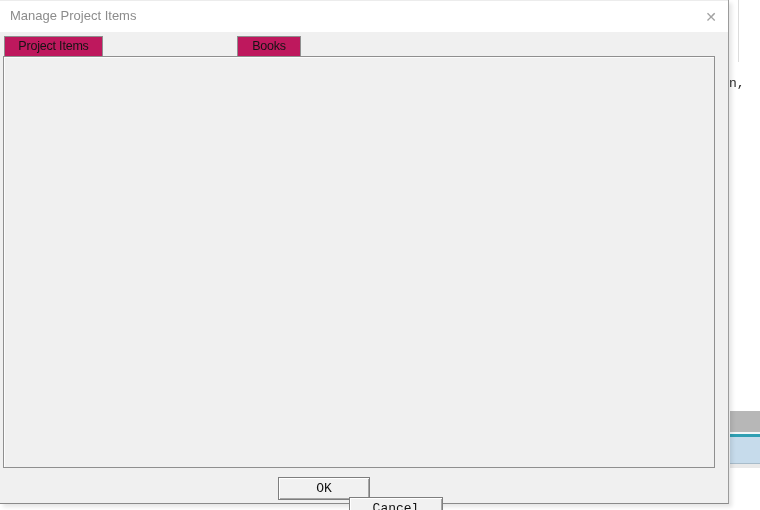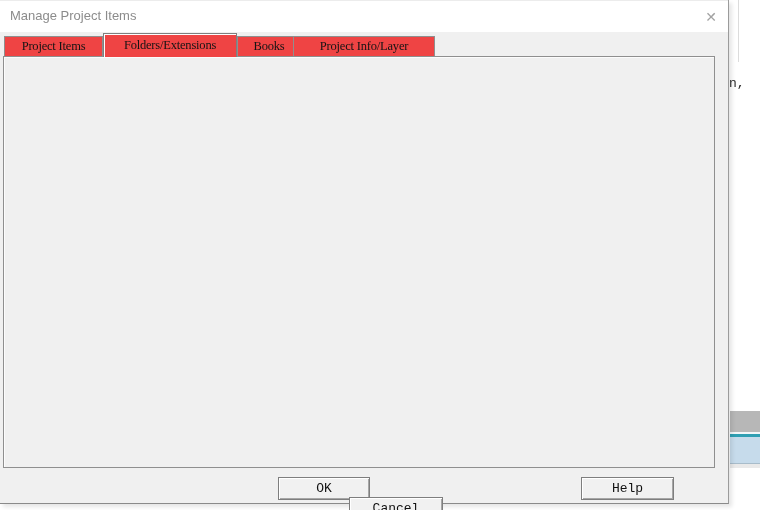--- a/index.html
+++ b/index.html
@@ -15,22 +15,22 @@
     background:#f0f0f0;border-right:1px solid #9b9b9b;border-bottom:1px solid #8a8a8a;
     box-shadow:3px 3px 4px rgba(0,0,0,.10);box-sizing:border-box;
   }
   .titlebar{position:absolute;left:0;top:0;width:728px;height:31px;background:#ffffff;border-top:1px solid #ececec;}
   .title-text{position:absolute;left:10px;top:7px;font-size:13px;color:#8c8c8c;}
   .close-btn{position:absolute;left:696px;top:4px;width:30px;height:24px;text-align:center;
     font-size:14px;line-height:24px;color:#a2a2a2;cursor:default;}
   
   .tab{
     position:absolute;box-sizing:border-box;text-align:center;
-    font-family:Liberation Serif, serif;
-    font-size:12.5px;color:#141414;background:#ef4444;
+    font-family:Liberation Sans, sans-serif;
+    font-size:12.5px;color:#141414;background:#be185d;
     border:1px solid #8f8f8f;border-bottom:none;letter-spacing:-.2px;
   }
   .tab.inactive{top:36px;height:20px;line-height:19px;z-index:1;}
   .tab.active{top:33px;height:24px;line-height:23px;z-index:3;
     border-color:#7f7f7f;box-shadow:inset 1px 1px 0 #fdfdfd;}
   
   .panel{
     position:absolute;left:3px;top:56px;width:712px;height:412px;box-sizing:border-box;
     background:#f0f0f0;border:1px solid #8f8f8f;
     box-shadow:inset 1px 1px 0 #fcfcfc;z-index:2;
@@ -100,23 +100,21 @@
 <div class="frag-foot"></div>
 
 <div class="dialog">
 
   <div class="titlebar">
     <span class="title-text">Manage Project Items</span>
     <span class="close-btn">✕</span>
   </div>
 
   <div class="tab inactive" style="left:4px;width:99px;">Project Items</div>
-  <div class="tab active" style="left:103px;width:134px;">Folders/Extensions</div>
   <div class="tab inactive" style="left:237px;width:64px;">Books</div>
-  <div class="tab inactive" style="left:293px;width:142px;">Project Info/Layer</div>
 
   <div class="panel"></div>
 
   <div class="lbl" style="left:13px;top:65px;">Development Tool Folders:</div>
   <div class="lbl" style="left:505px;top:65px;">Default File Extensions:</div>
 
   <div class="checkbox grayed" style="left:31px;top:96px;"></div>
   <div class="lbl grayed" style="left:50px;top:96px;">Use Settings from TOOLS.INI:</div>
 
   <div class="lbl right" style="left:20px;top:121px;width:142px;">Tool Base Folder:</div>
@@ -172,14 +170,13 @@
 
   <div class="lbl right" style="left:25px;top:428px;width:60px;">Prefix:</div>
   <input class="field grayed" style="left: 90px; top: 423px; width: 153px; height: 23px;" value="arm-none-eabi-">
 
   <div class="lbl" style="left:313px;top:428px;">Folder:</div>
   <input class="field small" style="left: 358px; top: 423px; width: 325px; height: 23px; font-size: 11.5px;" value="C:\Program Files (x86)\Arm GNU Toolchain arm-none-eabi\11.2 2">
   <div class="btn3d dots" style="left:687px;top:424px;width:24px;height:22px;line-height:18px;">...</div>
 
   <div class="pushbtn" style="left:250px;top:477px;width:92px;height:23px;margin-left:28px;">OK</div>
   <div class="pushbtn" style="left:349px;top:477px;width:94px;height:23px;margin-top:20px;">Cancel</div>
-  <div class="pushbtn" style="left:581px;top:477px;width:93px;height:23px;">Help</div>
 </div>
 
 </body></html>

